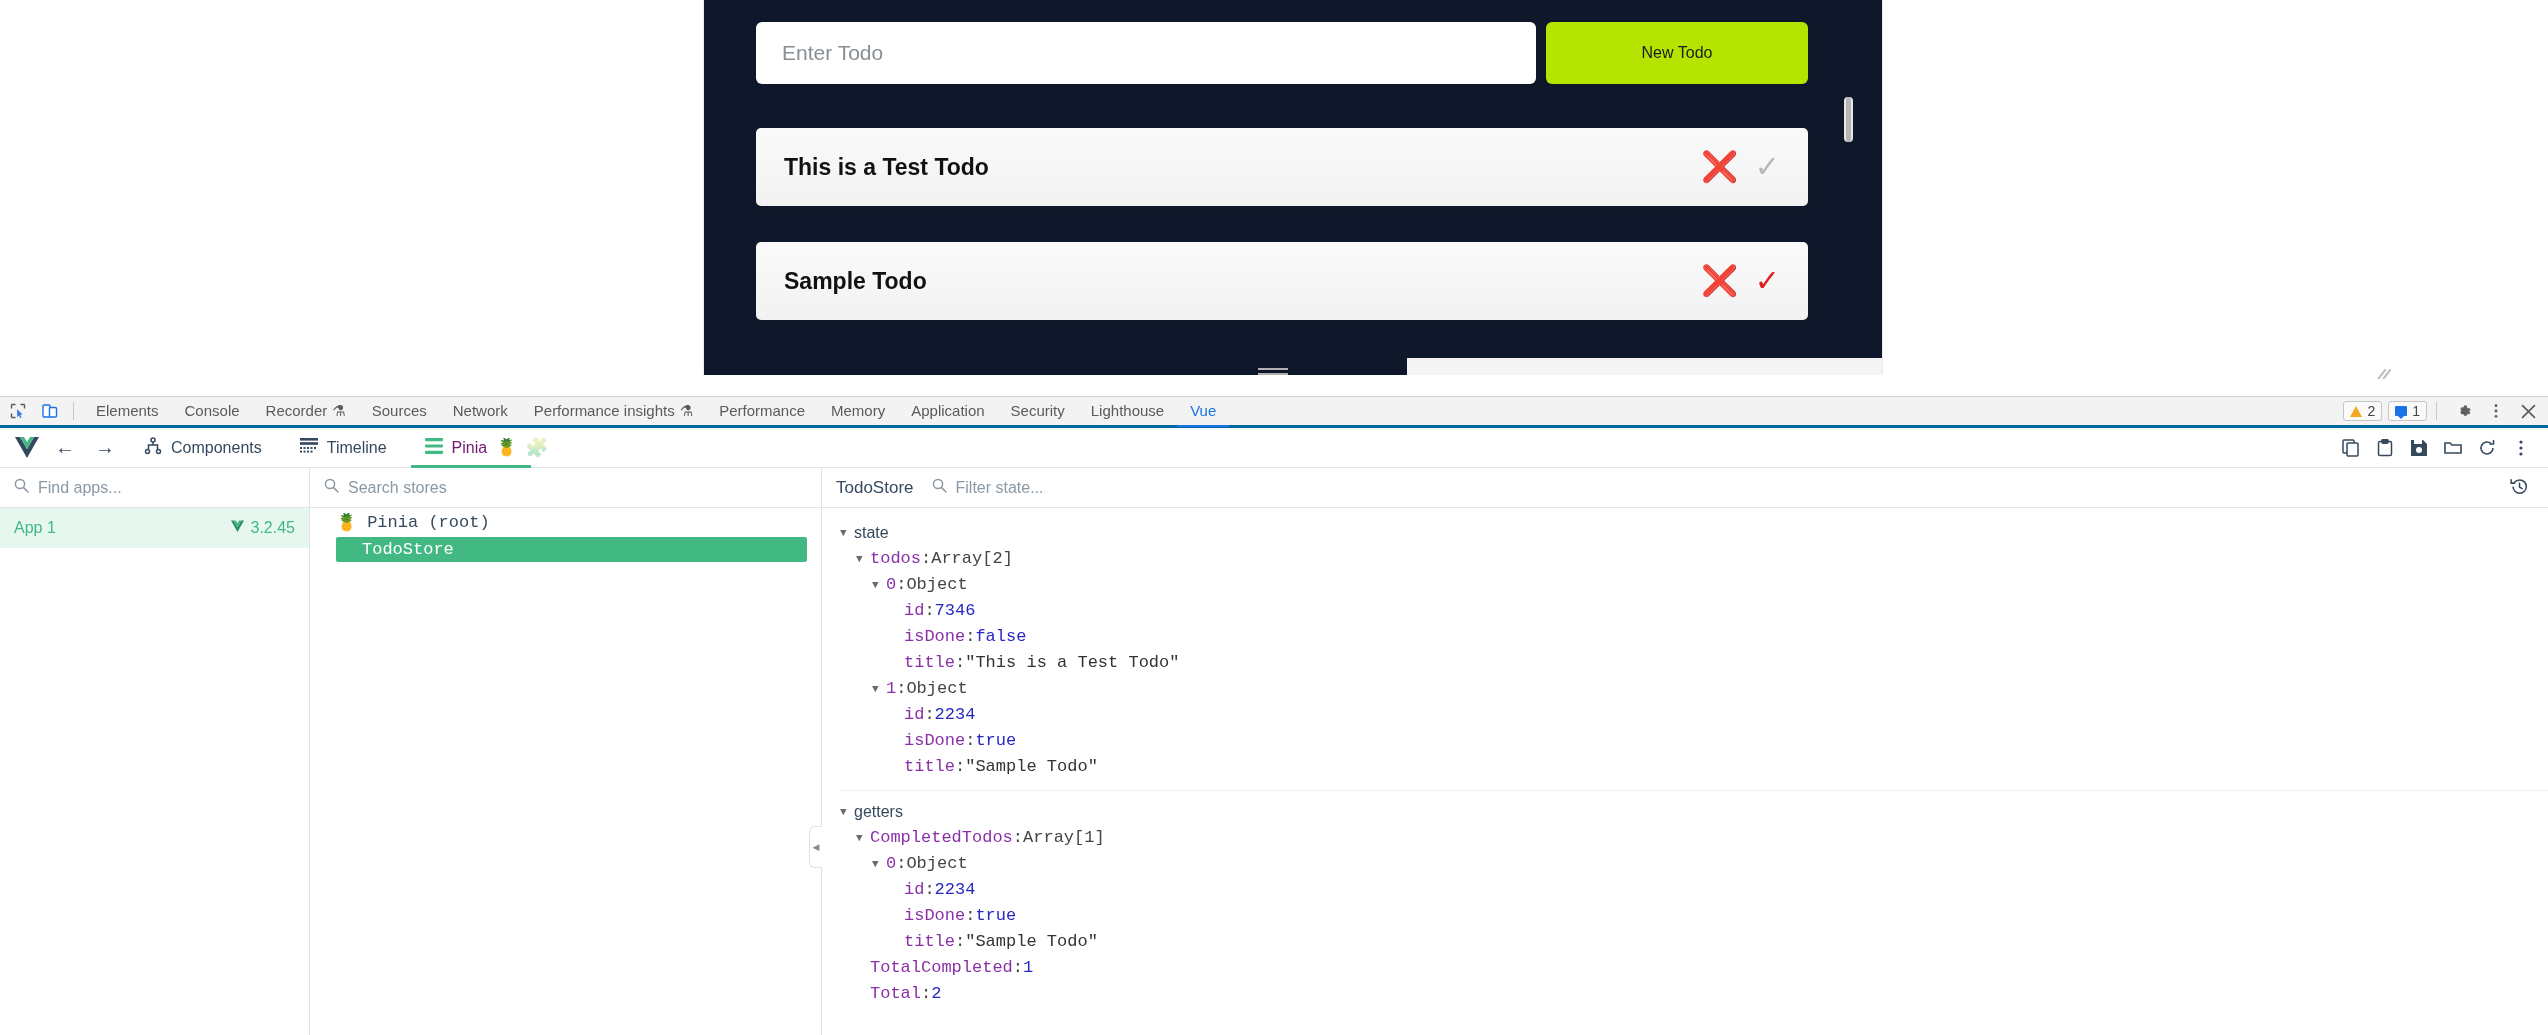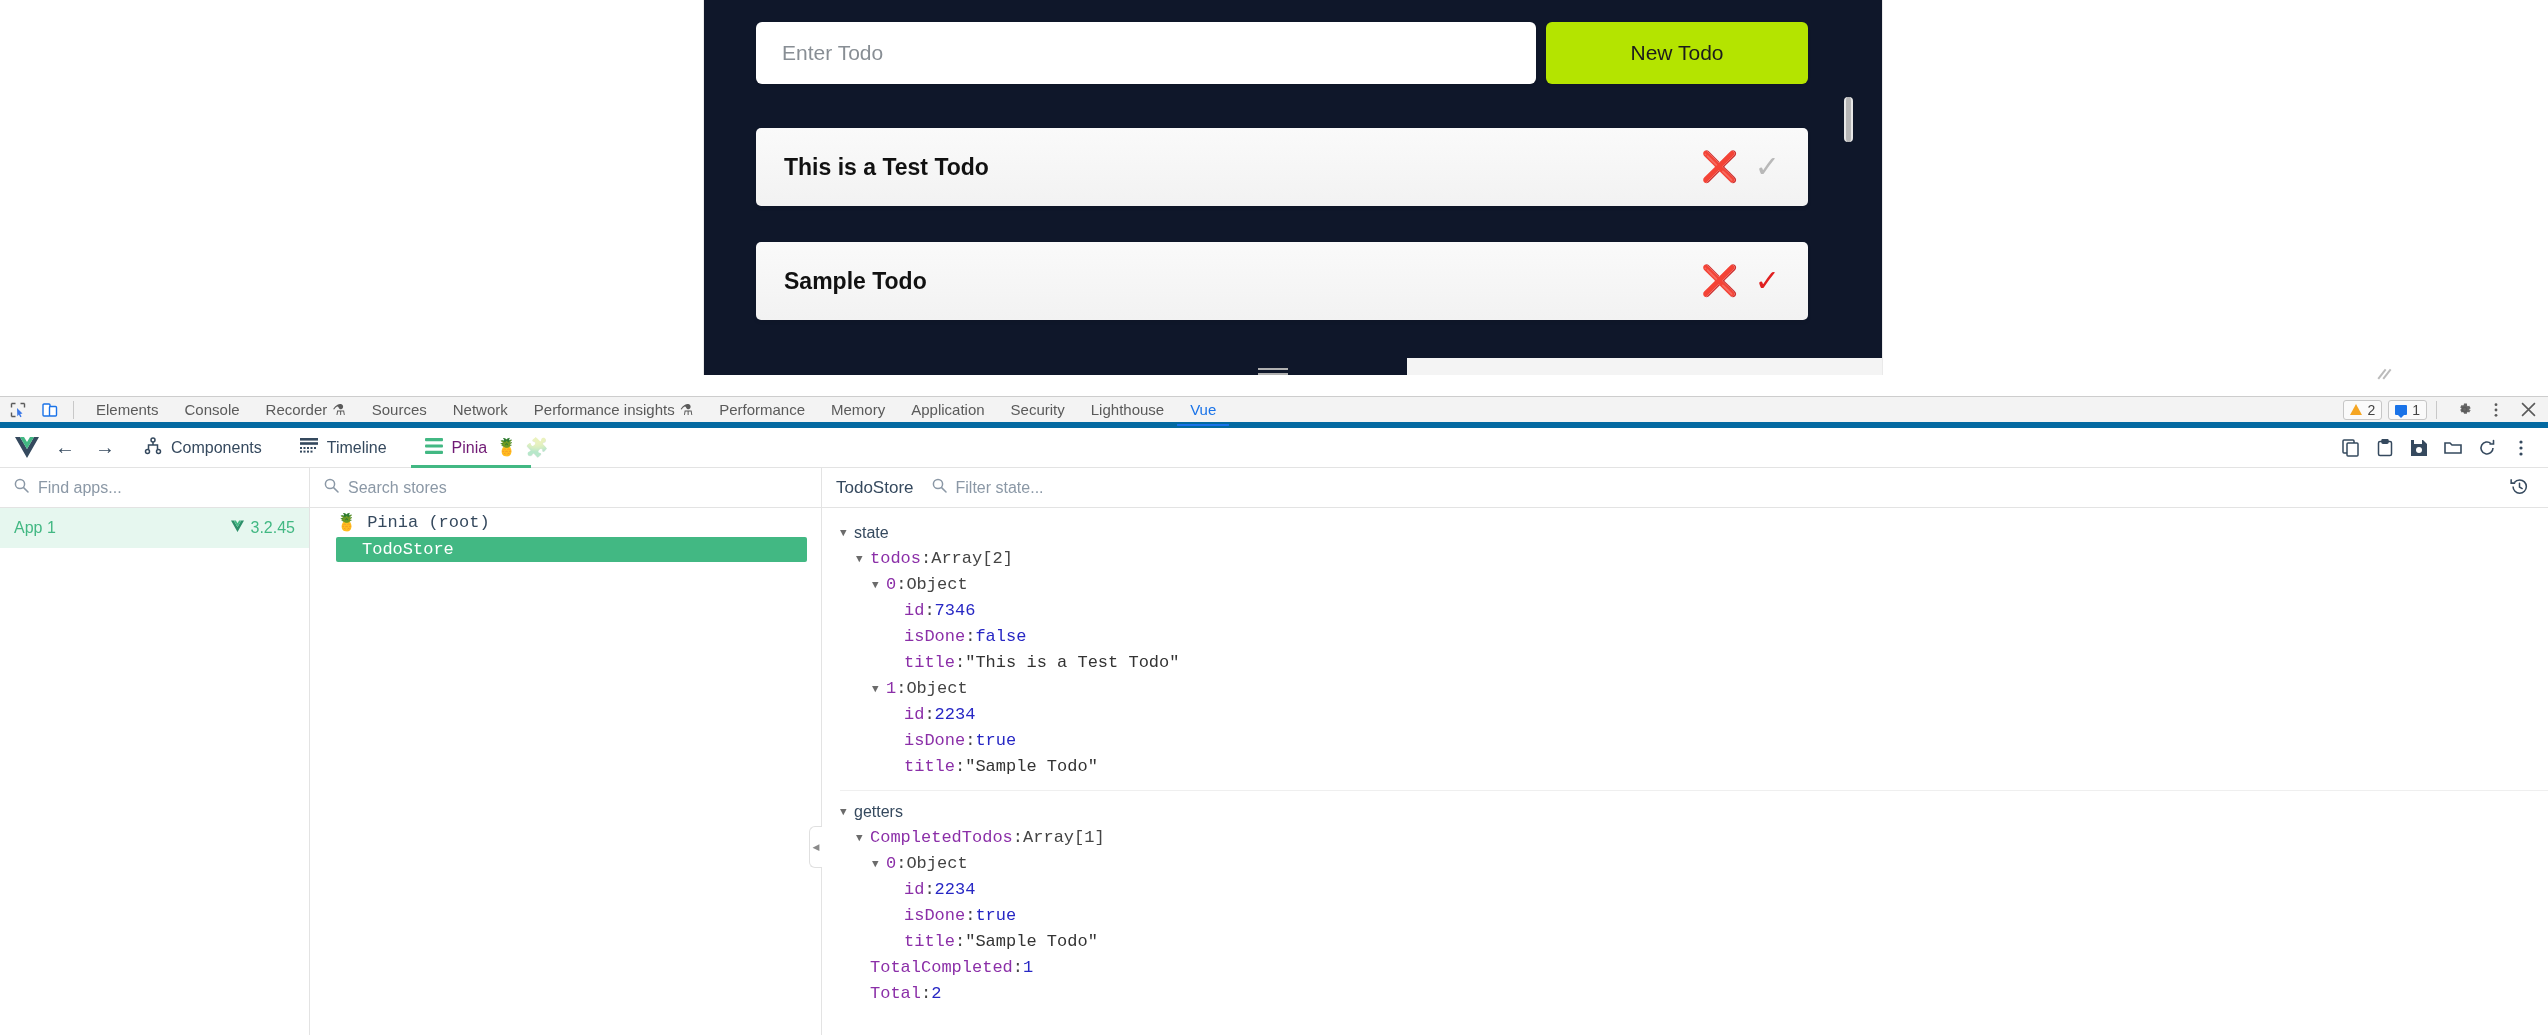--- a/index.html
+++ b/index.html
@@ -37,21 +37,21 @@
     color: #333;
     box-shadow: 0 1px 3px rgba(0,0,0,.10);
     outline: none;
   }
   .todo-input::placeholder { color: #888e94; }
   .new-todo-btn {
     width: 262px; margin-left: 10px;
     background: #b4e400;
     border: none; border-radius: 6px;
     font-family: "Liberation Sans", sans-serif;
-    font-size: 21px;
+    font-size: 16px;
     color: #1c1c1c;
     cursor: pointer;
     box-shadow: 0 1px 3px rgba(0,0,0,.10);
   }
 
   .todo-row {
     position: absolute; left: 52px; width: 1052px; height: 78px;
     background: linear-gradient(#fafafa, #f2f2f2);
     border-radius: 5px;
     box-shadow: 0 2px 4px rgba(0,0,0,.07);
@@ -93,21 +93,21 @@
     transform: rotate(38deg);
   }
   .resize-grip i:nth-child(1) { left: 5px; }
   .resize-grip i:nth-child(2) { left: 10px; }
 
   
   .dt-topbar {
     position: absolute; left: 0; top: 396px; width: 2548px; height: 32px;
     background: #f3f3f3;
     border-top: 1px solid #cdcdcd;
-    border-bottom: 6px solid #0369a1;
+    border-bottom: 3px solid #0369a1;
     display: flex; align-items: center;
     font-size: 15px; color: #5a5a5a;
   }
   .dt-icon-btn {
     width: 28px; height: 28px; margin-left: 4px;
     display: flex; align-items: center; justify-content: center;
     cursor: pointer; border-radius: 3px;
   }
   .dt-sep {
     width: 1px; height: 18px; background: #c8c8c8; margin: 0 9px;

